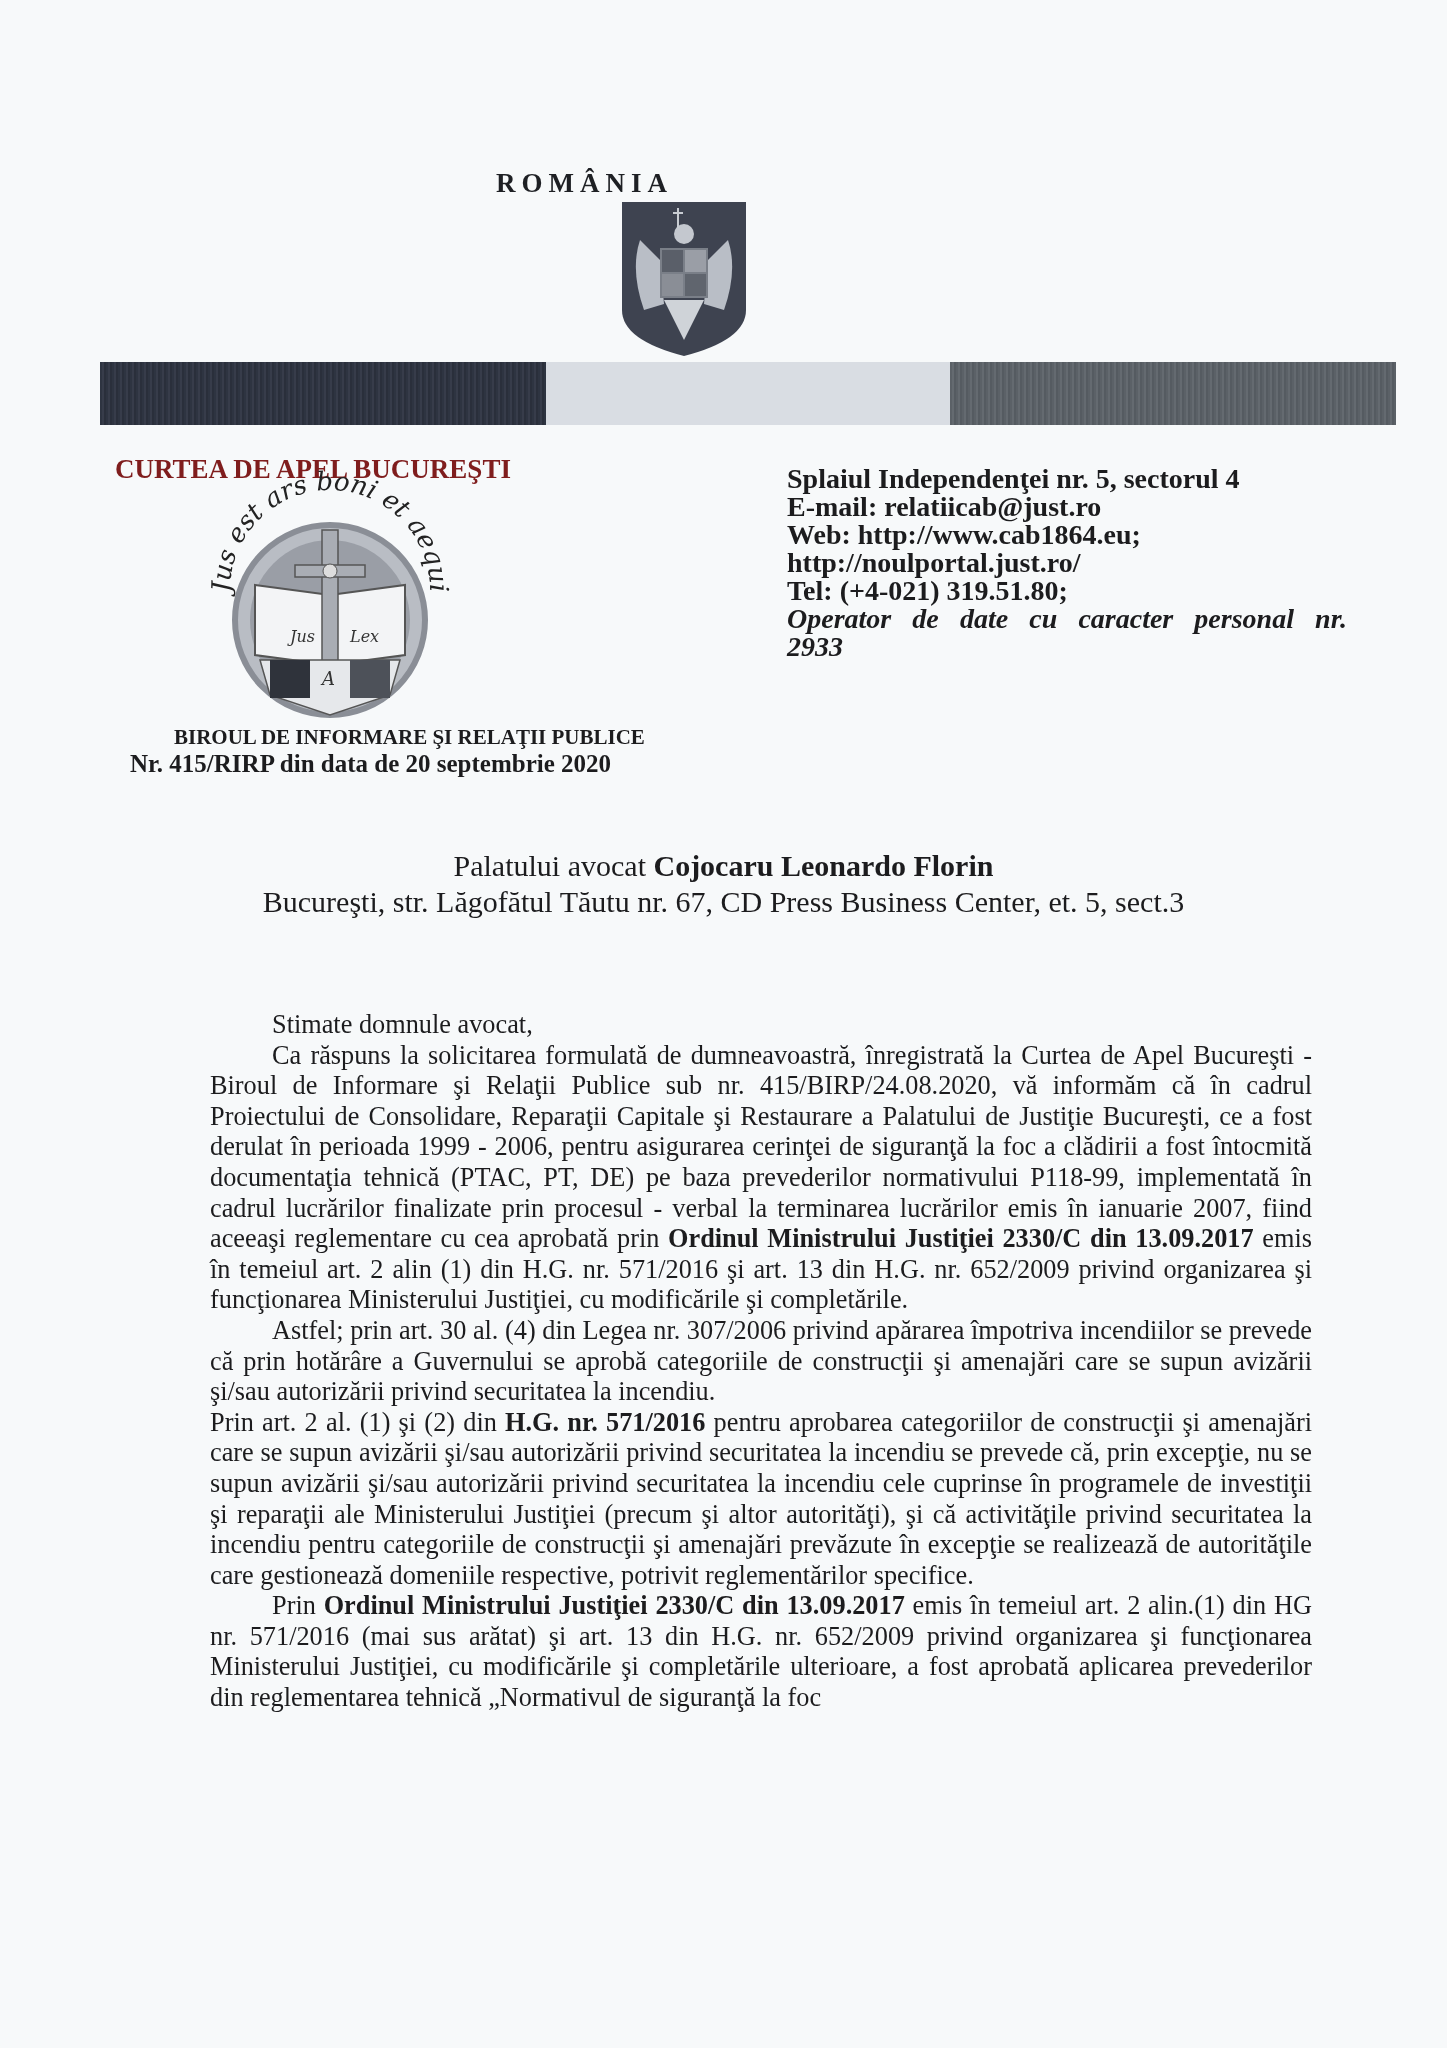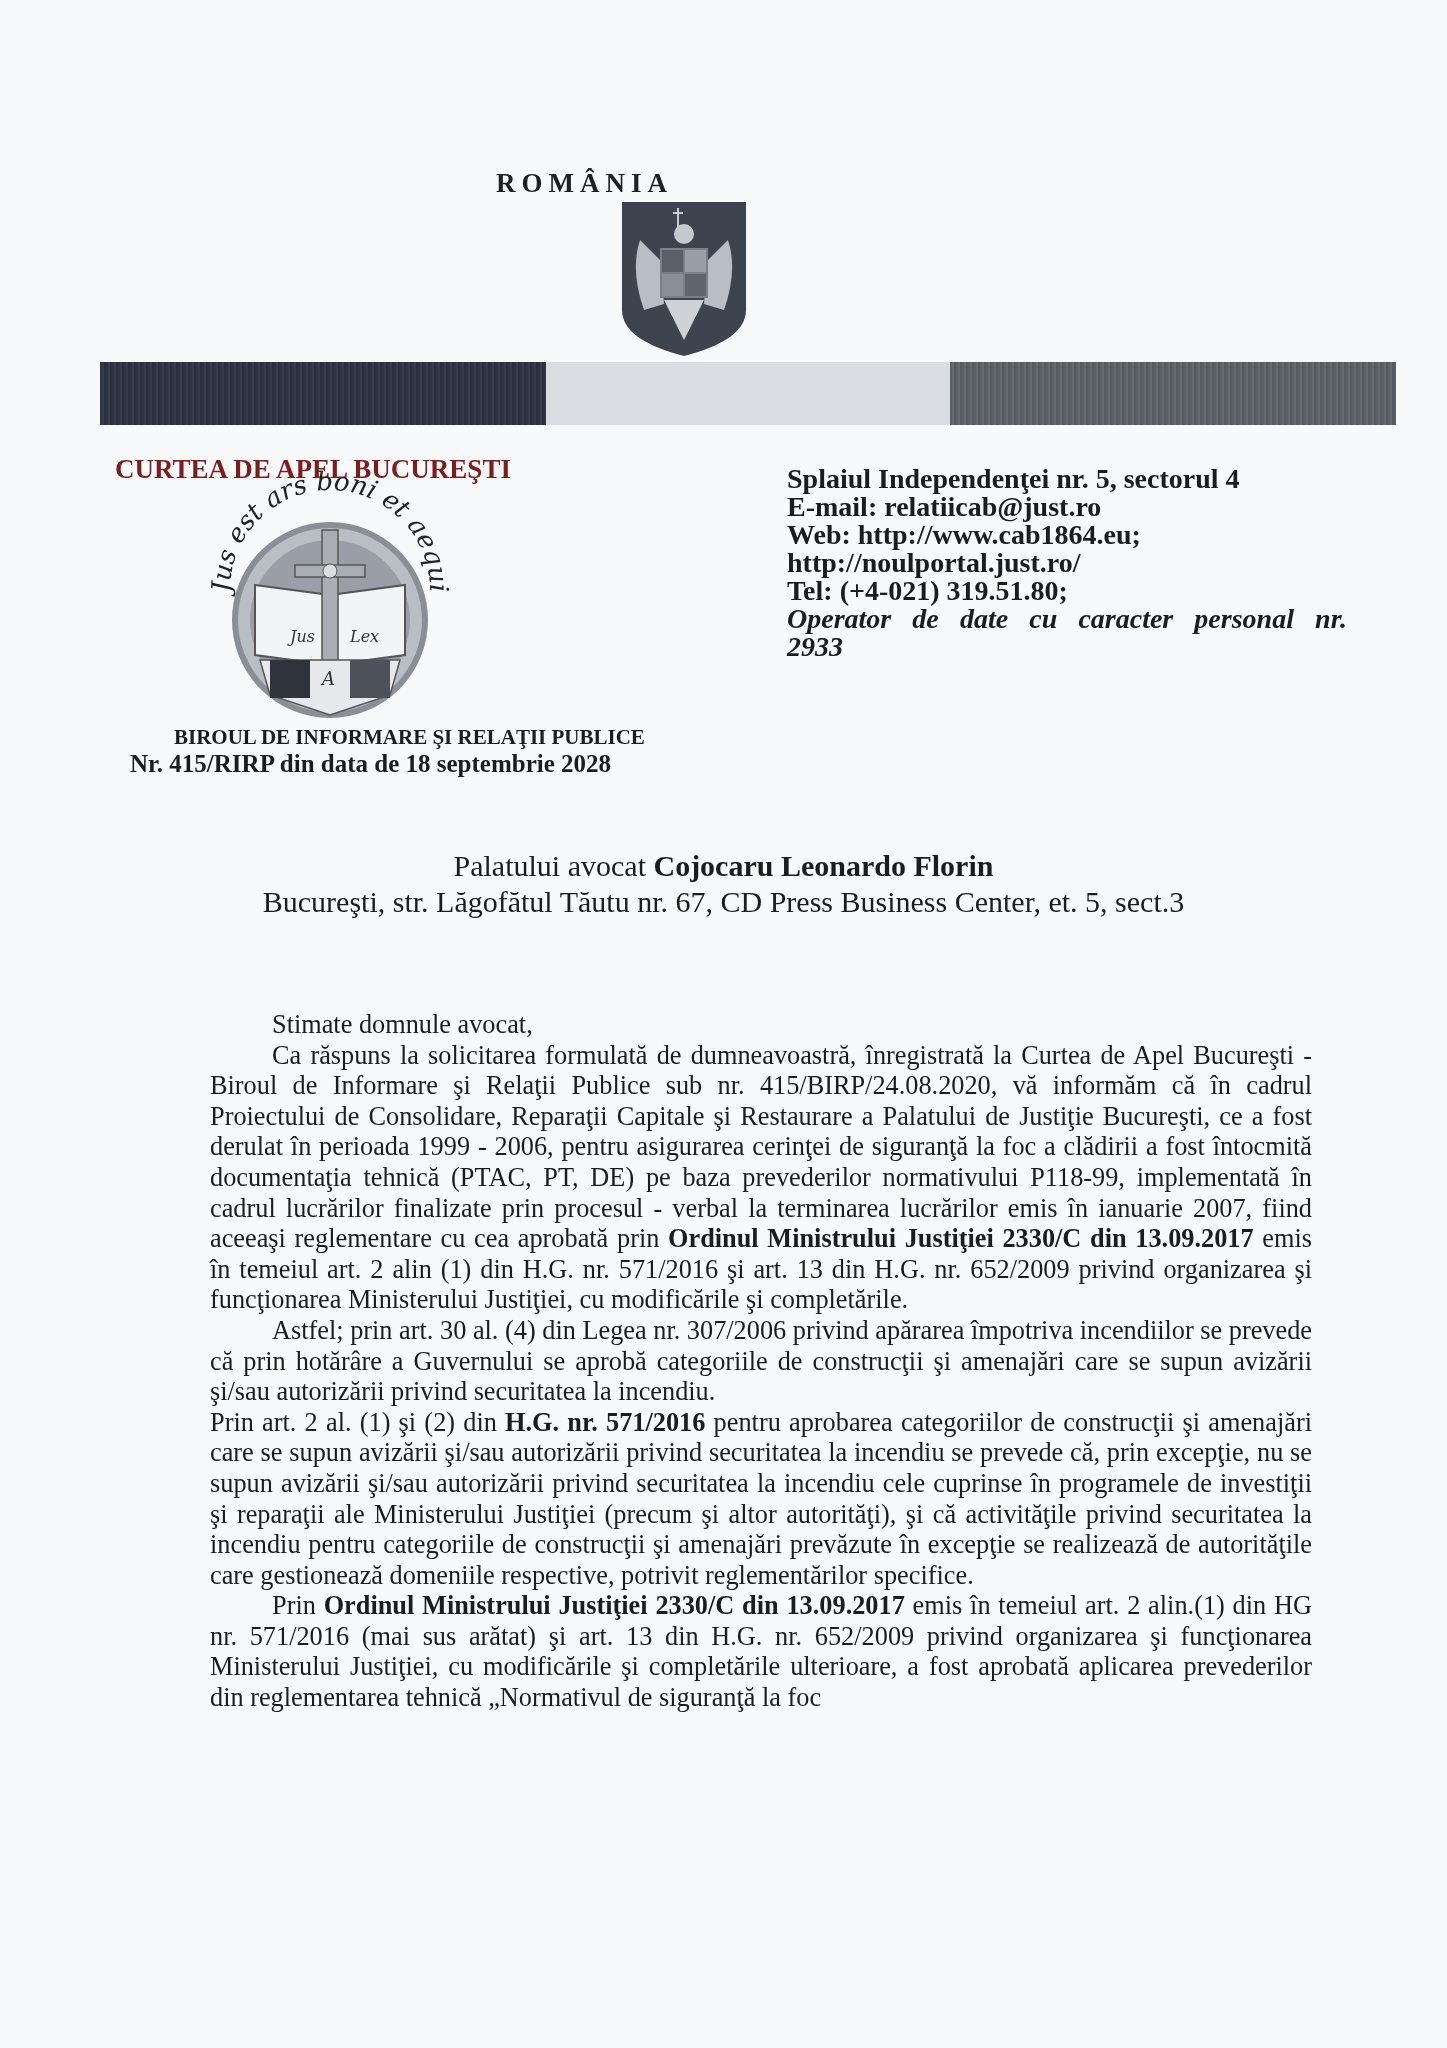--- a/index.html
+++ b/index.html
@@ -74,21 +74,21 @@
   <circle cx="130" cy="101" r="7" fill="#ddd" stroke="#555"></circle>
   <path d="M60 190 L200 190 L190 225 L130 245 L70 225 Z" fill="#e6e8eb" stroke="#555" stroke-width="1.5"></path>
   <rect x="70" y="190" width="40" height="38" fill="#2f333b"></rect>
   <rect x="150" y="190" width="40" height="38" fill="#4d5159"></rect>
   <text x="90" y="172" font-family="DejaVu Serif, serif" font-style="italic" font-size="16" fill="#333">Jus</text>
   <text x="150" y="172" font-family="DejaVu Serif, serif" font-style="italic" font-size="16" fill="#333">Lex</text>
   <text x="122" y="215" font-family="DejaVu Serif, serif" font-style="italic" font-size="18" fill="#333">A</text>
 </svg>
 
 <div class="abs dept">BIROUL DE INFORMARE ŞI RELAŢII PUBLICE</div>
-<div class="abs regnr">Nr. 415/RIRP din data de 18 septembrie 2028</div>
+<div class="abs regnr">Nr. 415/RIRP din data de 20 septembrie 2020</div>
 
 <div class="abs contact">
   <span class="line">Splaiul Independenţei nr. 5, sectorul 4</span>
   <span class="line">E-mail: relatiicab@just.ro</span>
   <span class="line">Web: http://www.cab1864.eu;</span>
   <span class="line">http://noulportal.just.ro/</span>
   <span class="line">Tel: (+4-021) 319.51.80;</span>
   <span class="line ital">Operator de date cu caracter personal nr.</span>
   <span class="line ital-last">2933</span>
 </div>

